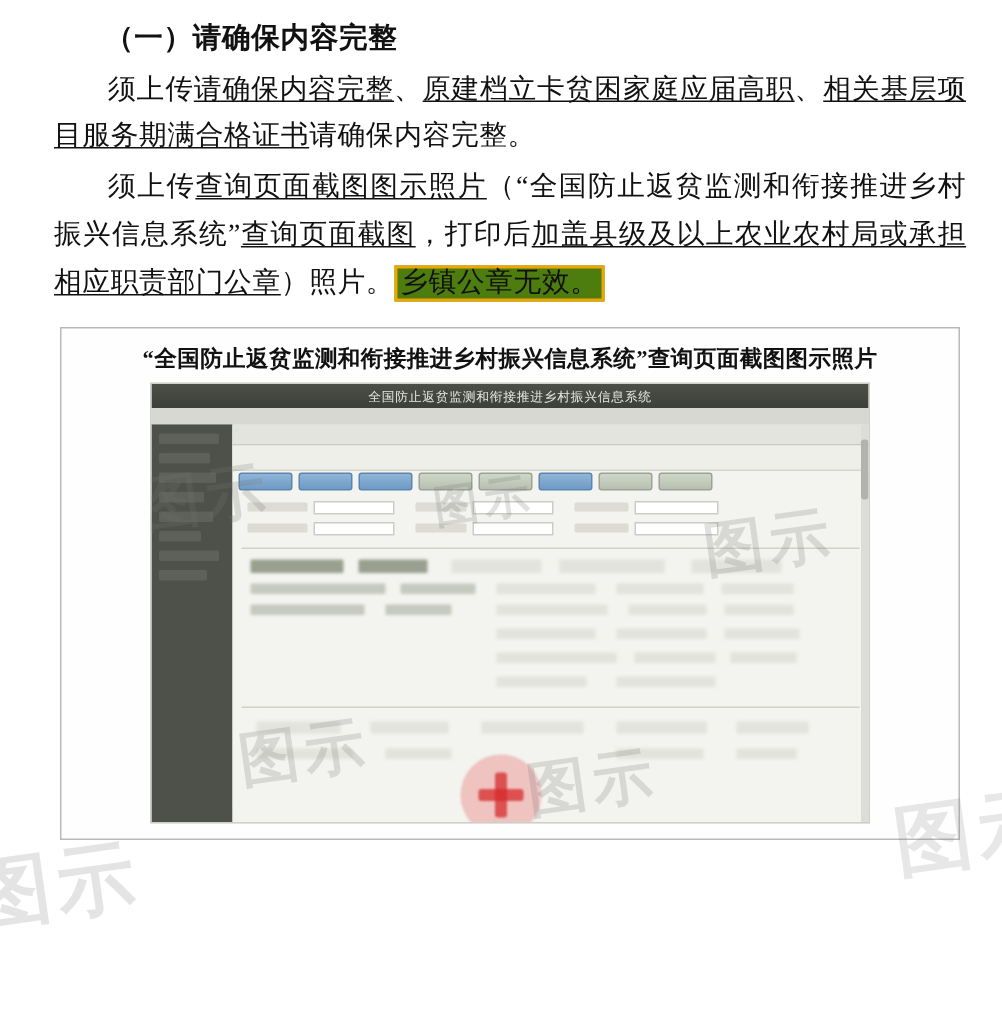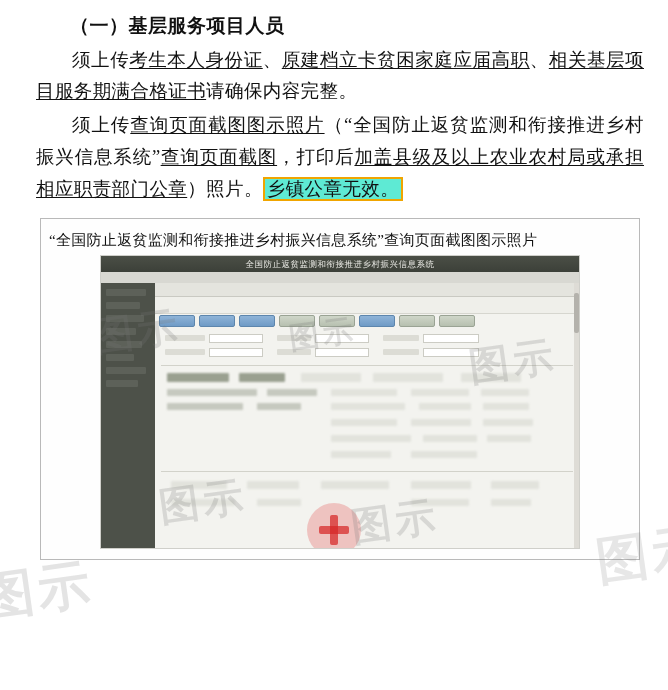--- a/index.html
+++ b/index.html
@@ -44,36 +44,37 @@
     margin: 2px 0 2px 0;
     text-indent: 36px;
   }
   .u {
     text-decoration: underline;
     text-underline-offset: 2px;
   }
   .hl {
     border: 2px solid #f0a500;
     padding: 0 2px;
-    background: #5eead4;
+    background: #4d7c0f;
     box-decoration-break: clone;
     -webkit-box-decoration-break: clone;
   }
   .fig-wrap {
     margin: 12px auto 0 auto;
     width: 600px;
     border: 1px solid #b9b9b9;
     background: #fefefe;
     padding: 10px 8px 10px 8px;
     box-sizing: border-box;
     position: relative;
   }
   .fig-title {
+    text-align: center;
     font-size: 15px;
-    font-weight: normal;
+    font-weight: bold;
     letter-spacing: 0.3px;
     line-height: 1.5;
     margin-bottom: 4px;
   }
   .fig-note {
     font-size: 14px;
     line-height: 1.5;
     letter-spacing: 0.2px;
     text-align: justify;
     padding: 0 2px;
@@ -243,24 +244,24 @@
     background: #b4b2ac;
     border-radius: 2px;
   }
 </style>
 </head>
 <body>
 
 <div class="page">
 
 
-  <div class="h-sub">（一）基层服务项目人员</div>
+  <div class="h-sub">（一）请确保内容完整</div>
 
   <p class="para">
-    <span>须上传</span><span class="u">考生本人身份证</span><span>、</span><span class="u">原建档立卡贫困家庭应届高职</span><span>、</span><span class="u">相关基层项目服务期满合格证书</span><span>请确保内容完整。</span>
+    <span>须上传</span><span class="u">请确保内容完整</span><span>、</span><span class="u">原建档立卡贫困家庭应届高职</span><span>、</span><span class="u">相关基层项目服务期满合格证书</span><span>请确保内容完整。</span>
   </p>
 
 
   <p class="para">
     <span>须上传</span><span class="u">查询页面截图图示照片</span><span>（“</span><span>全国防止返贫监测和衔接推进乡村振兴信息系统</span><span>”</span><span class="u">查询页面截图</span><span>，打印后</span><span class="u">加盖县级及以上农业农村局或承担相应职责部门公章</span><span>）照片。</span><span class="hl">乡镇公章无效。</span>
   </p>
 
   <div class="fig-wrap">
     <div class="fig-title">“全国防止返贫监测和衔接推进乡村振兴信息系统”查询页面截图图示照片</div>
 

